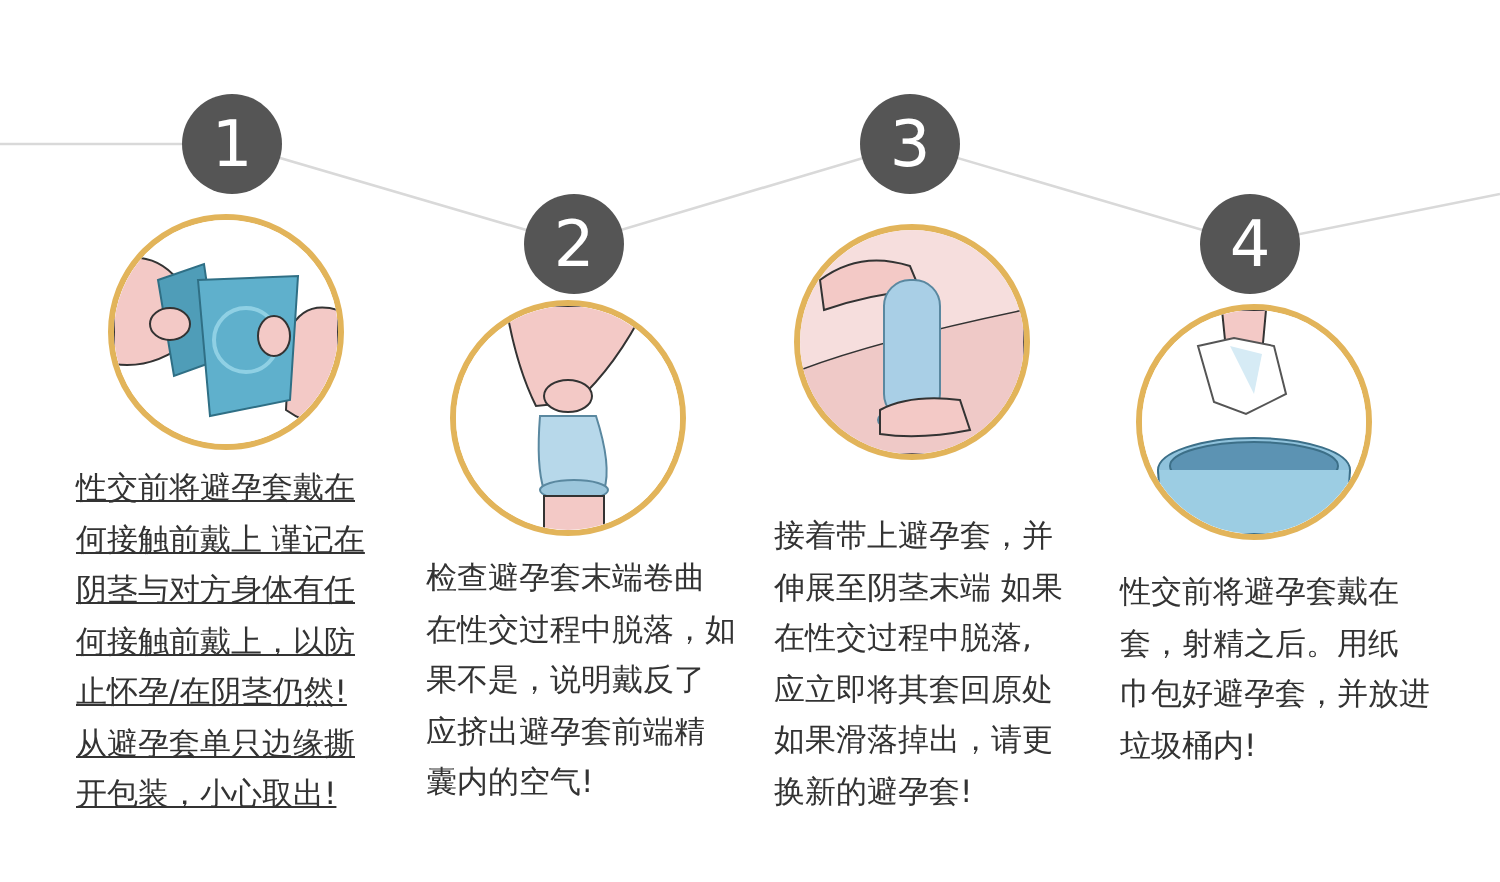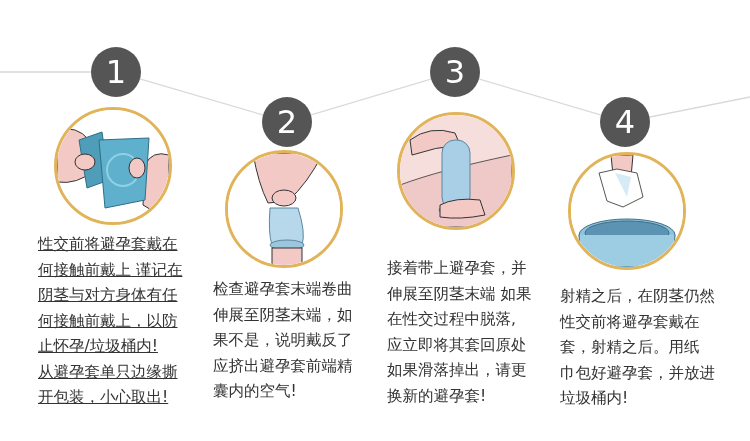--- a/index.html
+++ b/index.html
@@ -34,39 +34,39 @@
     <ellipse cx="66" cy="60" rx="16" ry="16" fill="none" stroke="#8fd0e4" stroke-width="2"></ellipse>
     <ellipse cx="80" cy="58" rx="8" ry="10" fill="#f3c9c6" stroke="#333" stroke-width="1"></ellipse>
     <ellipse cx="28" cy="52" rx="10" ry="8" fill="#f3c9c6" stroke="#333" stroke-width="1"></ellipse>
   </svg>
 </div>
 <div class="desc" style="left:38px;top:232px;text-decoration:underline;">
   <div>性交前将避孕套戴在</div>
   <div>何接触前戴上 谨记在</div>
   <div>阴茎与对方身体有任</div>
   <div>何接触前戴上，以防</div>
-  <div>止怀孕/垃圾桶内!</div>
+  <div>止怀孕/在阴茎仍然!</div>
   <div>从避孕套单只边缘撕</div>
   <div>开包装，小心取出!</div>
 </div>
 
 <div class="badge" style="left:262px;top:97px;">2</div>
 <div class="illus" style="left:225px;top:150px;">
   <svg viewBox="0 0 112 112">
     <rect x="0" y="0" width="112" height="112" fill="#ffffff"></rect>
     <path d="M25,0 Q30,30 40,50 L60,48 Q80,30 95,0 Z" fill="#f3c9c6" stroke="#333" stroke-width="1"></path>
     <ellipse cx="56" cy="45" rx="12" ry="8" fill="#f3c9c6" stroke="#333" stroke-width="1"></ellipse>
     <path d="M42,55 Q40,80 44,92 L74,92 Q78,80 70,55 Z" fill="#b7d8ea" stroke="#5a88a0" stroke-width="1"></path>
     <ellipse cx="59" cy="92" rx="17" ry="5" fill="#9cc6dc" stroke="#5a88a0" stroke-width="1"></ellipse>
     <rect x="44" y="95" width="30" height="20" fill="#f3c9c6" stroke="#333" stroke-width="1"></rect>
   </svg>
 </div>
 <div class="desc" style="left:213px;top:277px;">
   <div>检查避孕套末端卷曲</div>
-  <div>伸展至阴茎末端，如</div>
+  <div>在性交过程中脱落，如</div>
   <div>果不是，说明戴反了</div>
   <div>应挤出避孕套前端精</div>
   <div>囊内的空气!</div>
 </div>
 
 <div class="badge" style="left:430px;top:47px;">3</div>
 <div class="illus" style="left:397px;top:112px;">
   <svg viewBox="0 0 112 112">
     <rect x="0" y="0" width="112" height="112" fill="#f6dedd"></rect>
     <path d="M0,70 Q40,55 112,40 L112,112 L0,112 Z" fill="#efc9c7" stroke="#333" stroke-width="0.8"></path>
@@ -91,18 +91,17 @@
     <rect x="0" y="0" width="112" height="112" fill="#ffffff"></rect>
     <path d="M40,0 L62,0 L60,22 Q50,26 42,20 Z" fill="#f3c9c6" stroke="#333" stroke-width="1"></path>
     <polygon points="28,18 46,14 66,18 72,42 52,52 36,46" fill="#ffffff" stroke="#555" stroke-width="1"></polygon>
     <polygon points="44,18 60,22 56,42" fill="#d6ebf5" stroke="none"></polygon>
     <ellipse cx="56" cy="80" rx="48" ry="16" fill="#8fc2dc" stroke="#3c6f88" stroke-width="1"></ellipse>
     <ellipse cx="56" cy="78" rx="42" ry="12" fill="#5c93b3" stroke="#3c6f88" stroke-width="1"></ellipse>
     <path d="M8,80 L10,112 L102,112 L104,80" fill="#9ccde3" stroke="#3c6f88" stroke-width="1"></path>
   </svg>
 </div>
 <div class="desc" style="left:560px;top:284px;">
-  <div>射精之后，在阴茎仍然</div>
   <div>性交前将避孕套戴在</div>
   <div>套，射精之后。用纸</div>
   <div>巾包好避孕套，并放进</div>
   <div>垃圾桶内!</div>
 </div>
 
 </body></html>

